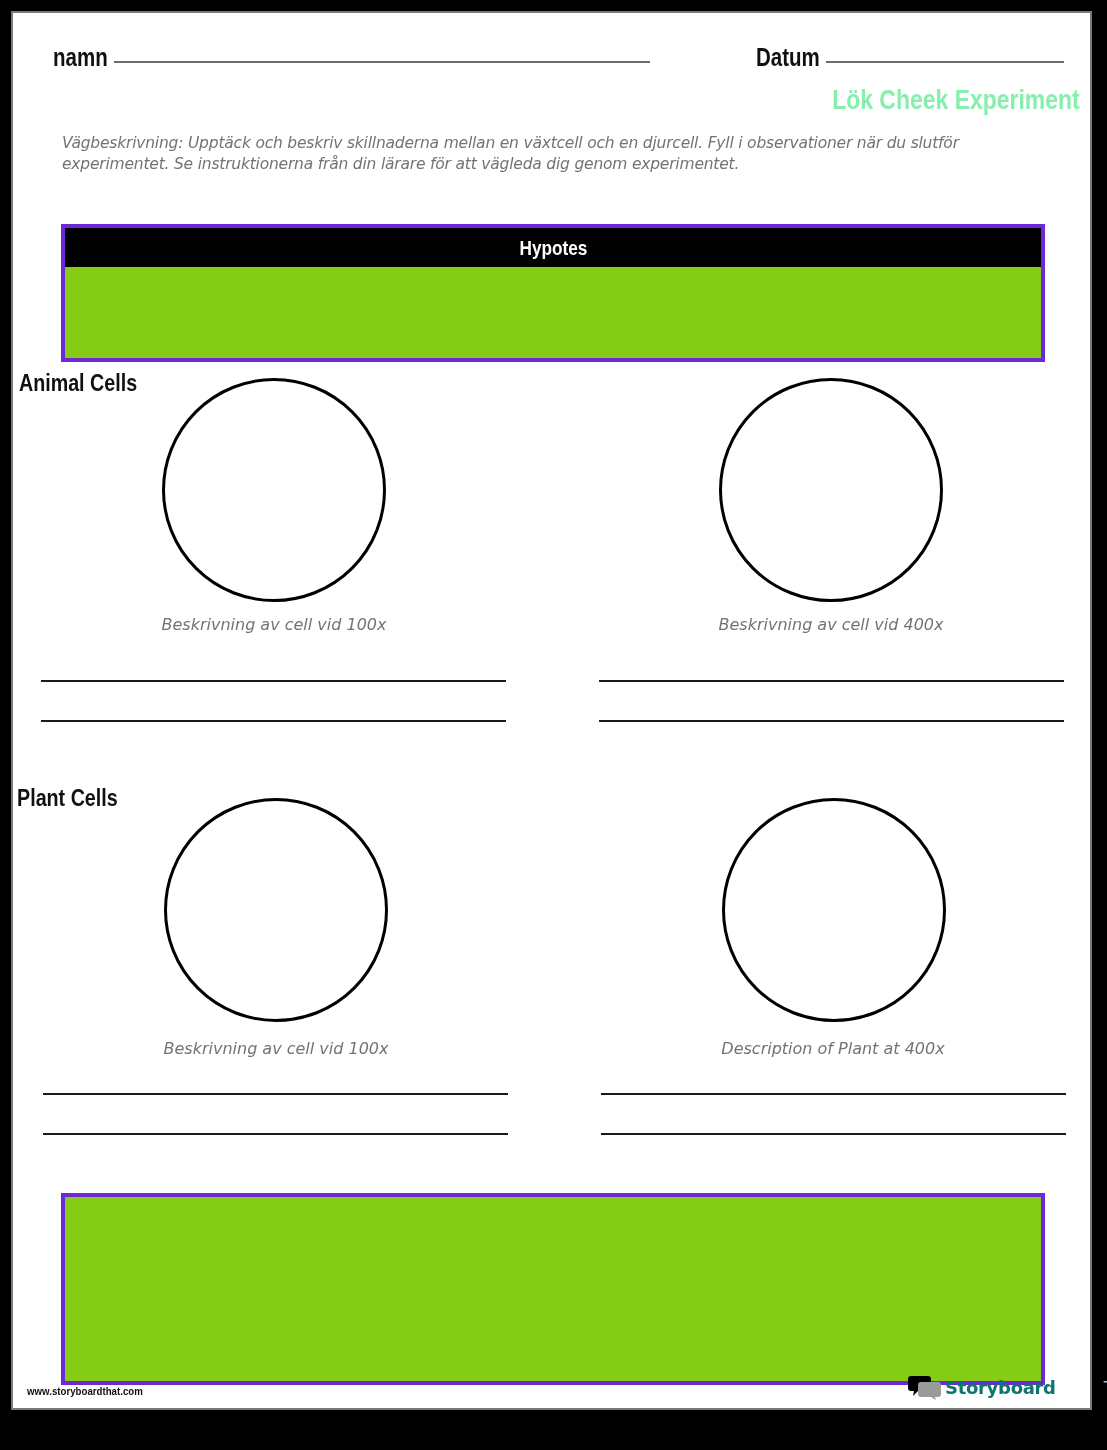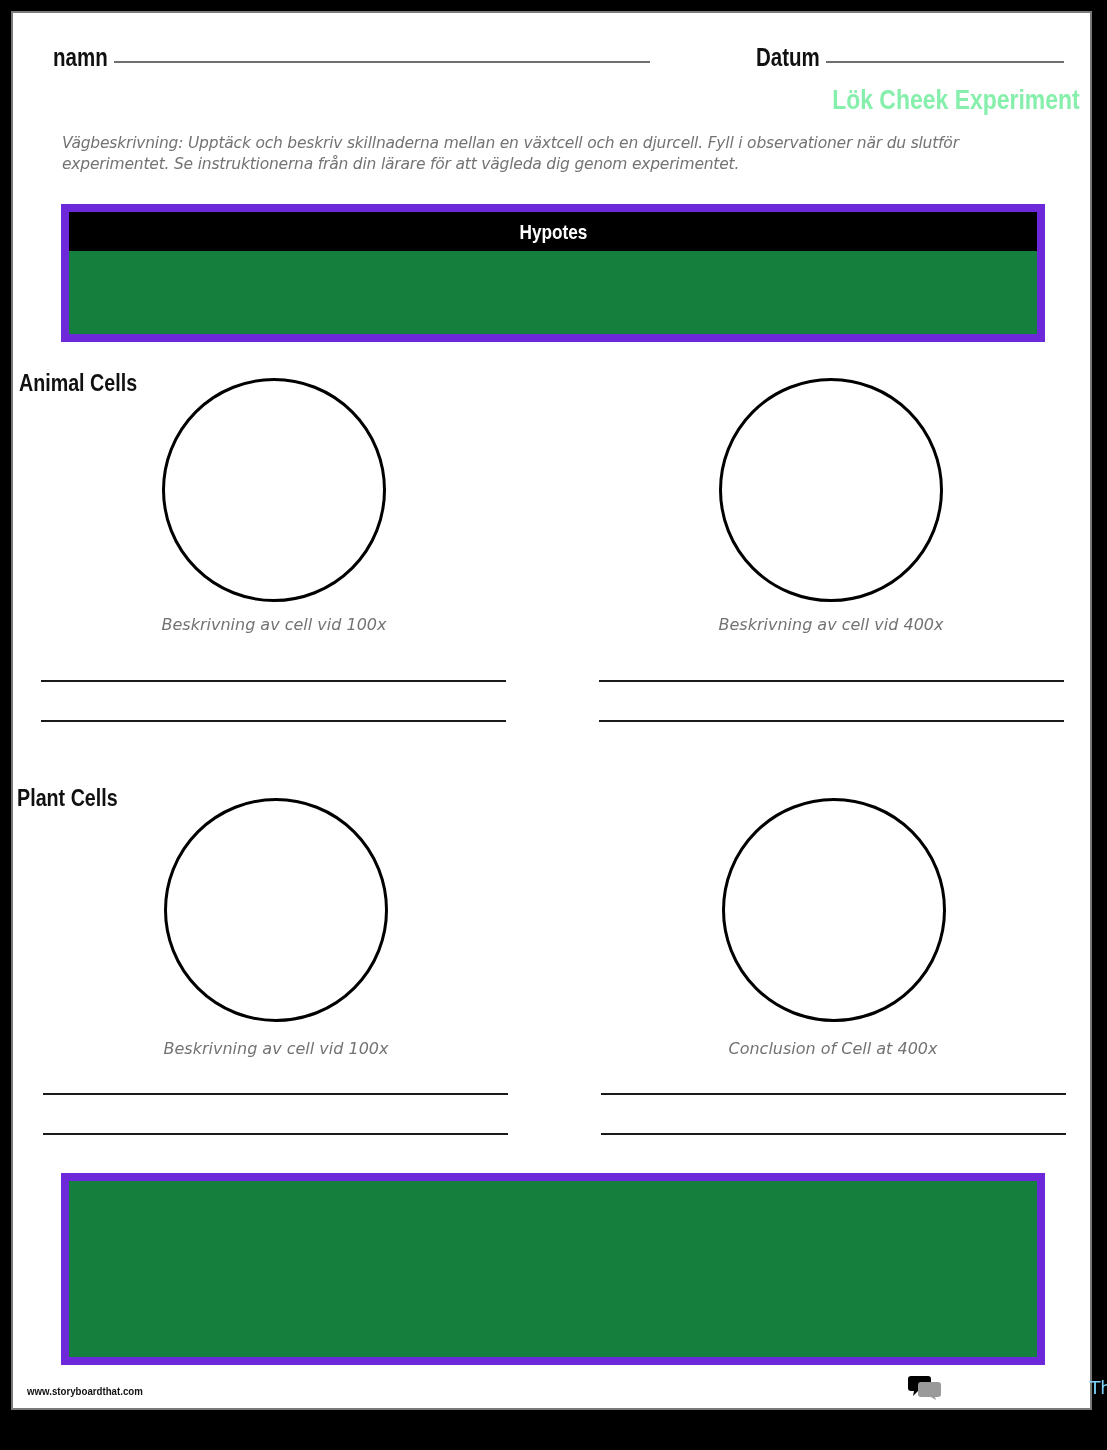--- a/index.html
+++ b/index.html
@@ -63,23 +63,24 @@
       width: 1000px;
       font-family: "DejaVu Sans", sans-serif;
       font-style: italic;
       font-size: 15.5px;
       line-height: 21px;
       color: #737373;
       letter-spacing: -0.2px;
     }
     .box {
       position: absolute;
-      border: 8px solid #6d28d9;
+      border: 4px solid #6d28d9;
       box-sizing: border-box;
-      background: #15803d;
+      background: #84cc16;
+      margin-top: 20px;
     }
     .box-header {
       position: absolute;
       left: 0; top: 0; right: 0;
       height: 39px;
       background: #000;
       color: #fff;
       text-align: center;
       font-family: "Liberation Sans", sans-serif;
       font-weight: bold;
@@ -154,21 +155,21 @@
       width: 34px;
       height: 26px;
       position: relative;
     }
     .logo-text {
       font-family: "DejaVu Sans", sans-serif;
       font-size: 18px;
       letter-spacing: -0.3px;
       margin-left: 3px;
     }
-    .logo-text .a { color: #ffffff; }
+    .logo-text .a { color: #0f766e; font-weight: bold; }
     .logo-text .b { color: #7dd3fc; padding-left: 48px; }
   </style>
 </head>
 <body>
 
 <div class="sheet"></div>
 
 <div class="abs label-cond field-label" style="left:53px; top:43px;">namn</div>
 <div class="fill-line" style="left:114px; top:61px; width:536px;"></div>
 
@@ -204,21 +205,21 @@
 <div class="write-line" style="left:599px; top:720px; width:465px;"></div>
 
 <div class="section-title" style="top:784px;">
   <span>Plant Cells</span>
 </div>
 
 <div class="circle" style="left:164px; top:798px;"></div>
 <div class="circle" style="left:722px; top:798px;"></div>
 
 <div class="caption" style="left:76px; top:1039px;">Beskrivning av cell vid 100x</div>
-<div class="caption" style="left:633px; top:1039px;">Conclusion of Cell at 400x</div>
+<div class="caption" style="left:633px; top:1039px;">Description of Plant at 400x</div>
 
 <div class="write-line" style="left:43px; top:1093px; width:465px;"></div>
 <div class="write-line" style="left:43px; top:1133px; width:465px;"></div>
 <div class="write-line" style="left:601px; top:1093px; width:465px;"></div>
 <div class="write-line" style="left:601px; top:1133px; width:465px;"></div>
 
 <div class="box" style="left:61px; top:1173px; width:984px; height:192px;">
   <div class="box-body" style="top:39px;"></div>
 </div>
 

